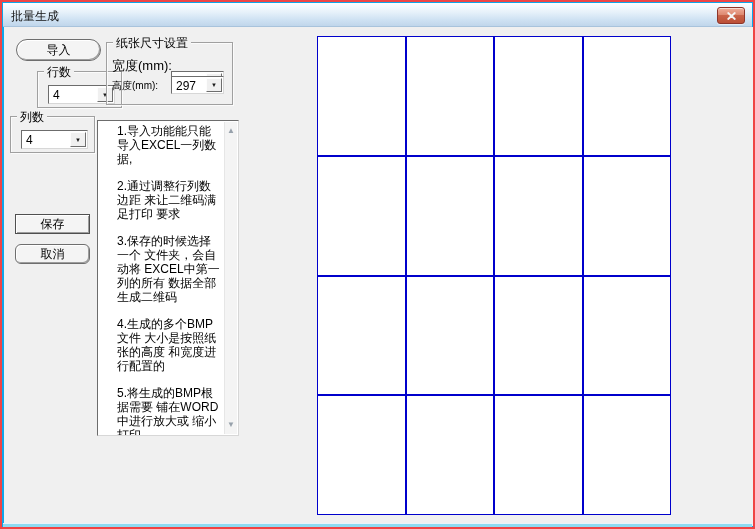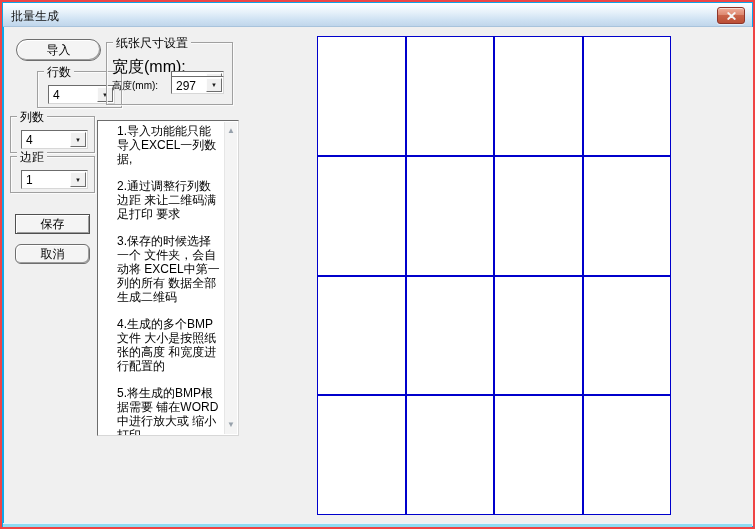--- a/index.html
+++ b/index.html
@@ -69,37 +69,28 @@
     <div class="groupbox" style="left:6px;top:89px;width:85px;height:37px;">
       <span class="group-label">列数</span>
       <div class="combo" style="left:10px;top:13px;">
         <span class="combo-value">4</span>
         <span class="combo-btn">
           <span class="combo-arrow">▼</span>
         </span>
       </div>
     </div>
 
-    <div class="groupbox" style="left:6px;top:129px;width:85px;height:37px;">
-      <span class="group-label">边距</span>
-      <div class="combo" style="left:10px;top:13px;">
-        <span class="combo-value">1</span>
-        <span class="combo-btn">
-          <span class="combo-arrow">▼</span>
-        </span>
-      </div>
-    </div>
 
     <div class="btn" style="left:11px;top:187px;width:75px;height:20px;border-color:#4f4f4f;">保存</div>
 
     <div class="btn" style="left:11px;top:217px;width:75px;height:20px;border-radius:6px;">取消</div>
 
     <div class="groupbox" style="left:102px;top:15px;width:127px;height:63px;">
       <span class="group-label">纸张尺寸设置</span>
-      <span style="position:absolute;left:5px;top:14px;font-size:16px;">宽度(mm):</span>
+      <span style="position:absolute;left:5px;top:14px;font-size:13px;">宽度(mm):</span>
       <div class="combo" style="left:64px;top:28px;width:53px;height:18px;">
         <span class="combo-value">210</span>
         <span class="combo-btn">
           <span class="combo-arrow">▼</span>
         </span>
       </div>
       <span style="position:absolute;left:5px;top:36px;font-size:10px;">高度(mm):</span>
       <div class="combo" style="left:64px;top:33px;width:53px;height:18px;">
         <span class="combo-value">297</span>
         <span class="combo-btn">

